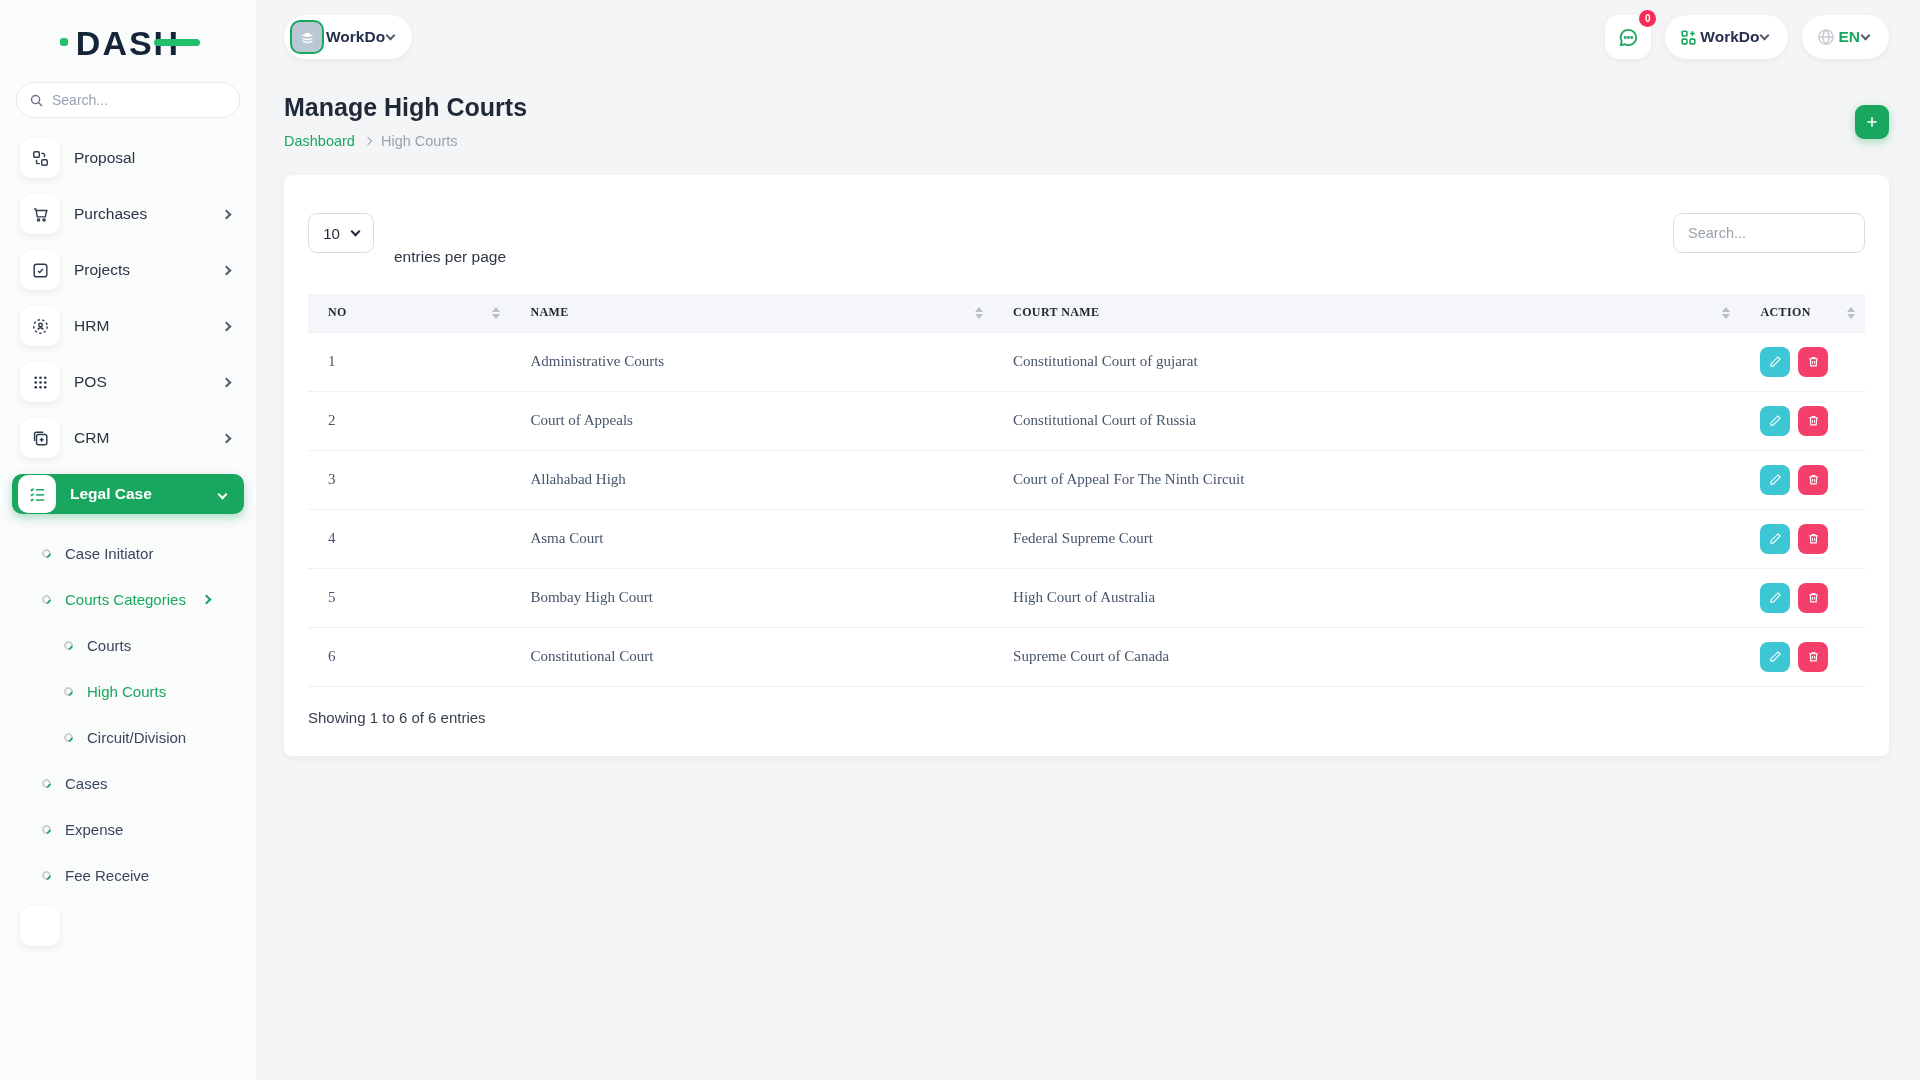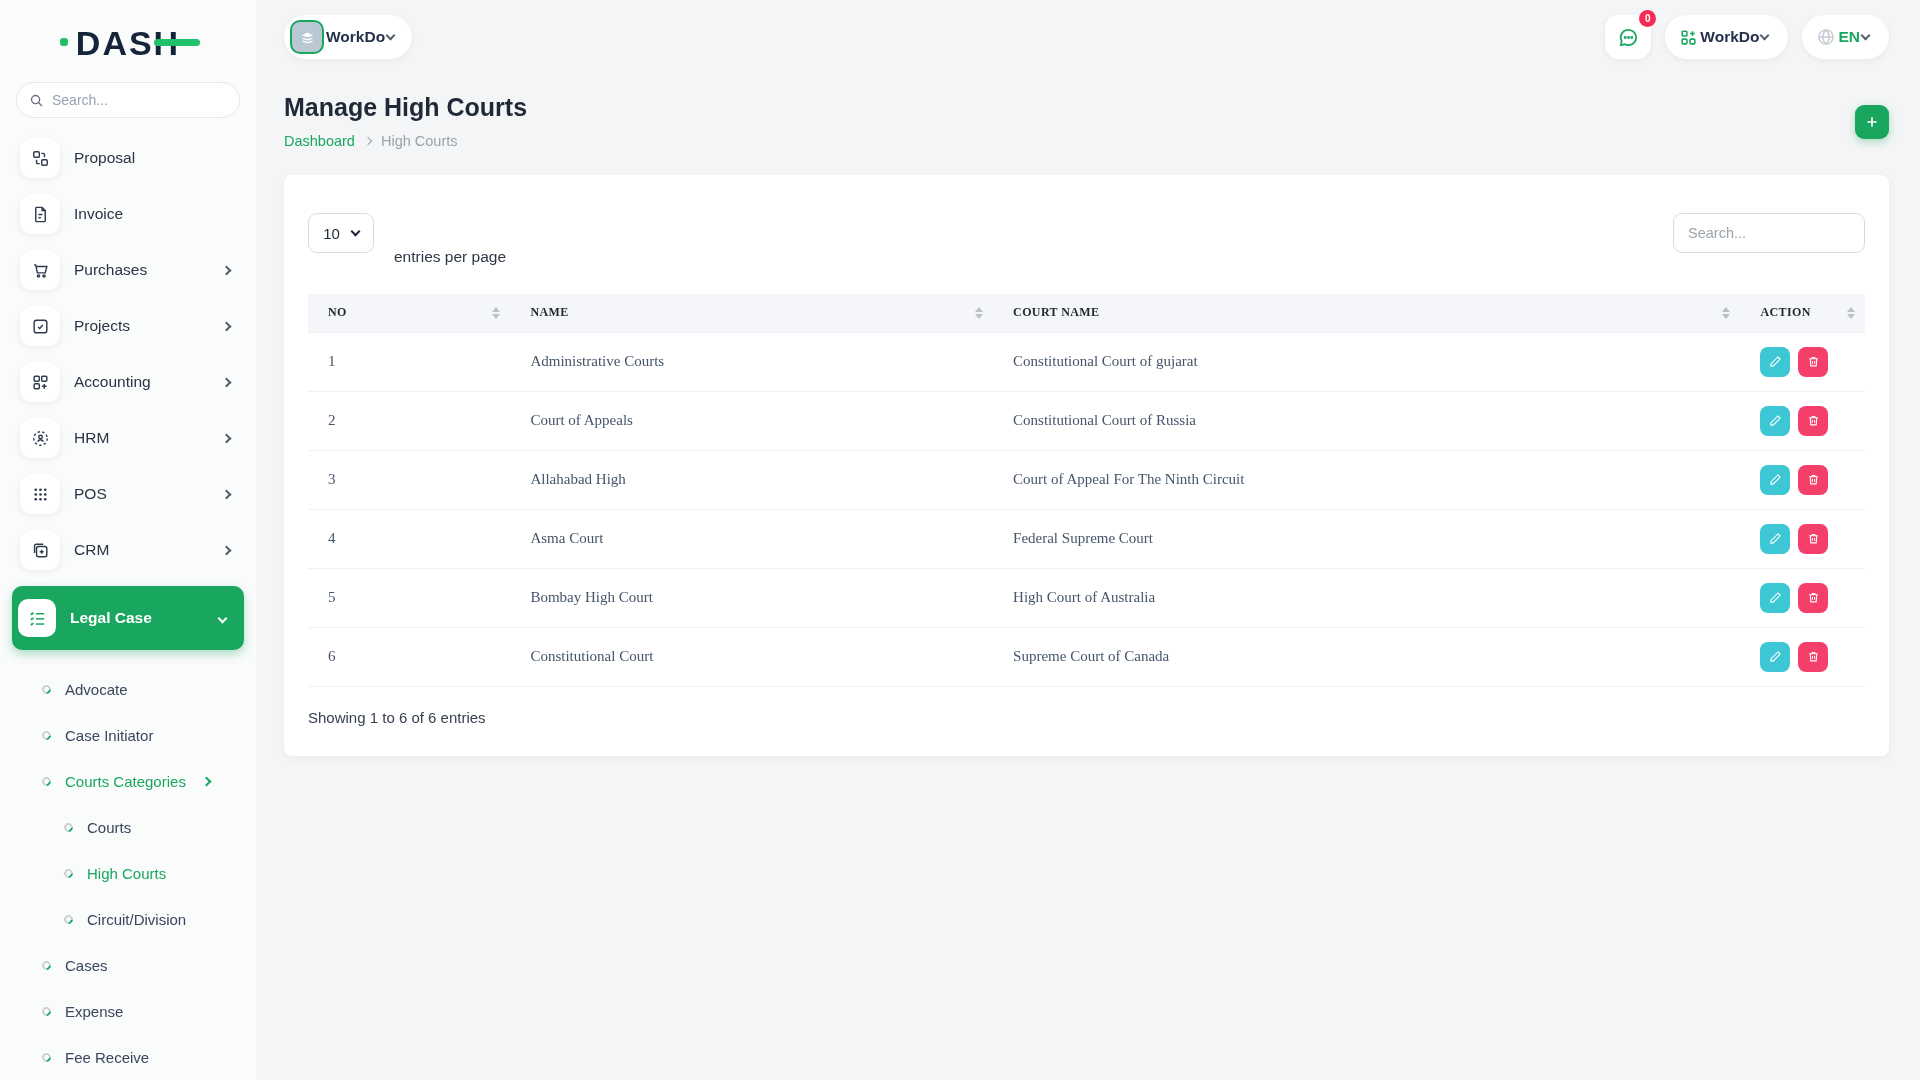--- a/index.html
+++ b/index.html
@@ -16,21 +16,21 @@
   .side-search input { border:none; outline:none; font-size:14px; color:#475467; width:150px; background:transparent; font-family:inherit; }
   .side-search input::placeholder { color:#98a2b3; }
   .nav { padding:0 12px; }
   .nav-item { display:flex; align-items:center; gap:14px; height:40px; margin-bottom:16px; padding:0 8px; cursor:pointer; color:#2b3445; }
   .icon-tile { width:40px; height:40px; min-width:40px; background:#fff; border-radius:12px; box-shadow:0 2px 6px rgba(30,41,59,.07); display:flex; align-items:center; justify-content:center; color:#2e3a4e; }
   .nav-label { font-size:15.5px; font-weight:500; flex:1; }
   .chev { width:7px; height:7px; border-right:2px solid #555f6e; border-bottom:2px solid #555f6e; transform:rotate(-45deg); margin-right:6px; }
   .chev.down { transform:rotate(45deg); }
   .chev.white { border-color:#fff; }
   .chev.green { border-color:#19a75f; }
-  .nav-item.active { background:#19a75f; border-radius:10px; height:64px; box-shadow:0 4px 10px rgba(25,167,95,.35); padding:0 12px 0 6px; }
+  .nav-item.active { background:#19a75f; border-radius:10px; height:40px; box-shadow:0 4px 10px rgba(25,167,95,.35); padding:0 12px 0 6px; }
   .nav-item.active .nav-label { color:#fff; font-weight:700; }
   .nav-item.active .icon-tile { width:38px; height:38px; min-width:38px; border-radius:10px; color:#19a75f; box-shadow:none; }
   .sub-item { display:flex; align-items:center; gap:14px; height:46px; padding-left:30px; cursor:pointer; font-size:15px; color:#39465e; }
   .sub-item.lvl2 { padding-left:52px; }
   .sub-item .bullet { width:9px; height:9px; min-width:9px; border:2px solid #c9d0d8; border-radius:50%; border-bottom-color:#19a75f; transform:rotate(-45deg); }
   .sub-item.green { color:#19a75f; }
   .sub-label { flex:1; }
 
   
   .main { position:absolute; left:256px; top:0; width:1664px; height:1080px; padding:0 31px 0 28px; }
@@ -101,58 +101,36 @@
             <rect x="3.5" y="3.5" width="7" height="7" rx="1.5"></rect>
             <rect x="13.5" y="13.5" width="7" height="7" rx="1.5"></rect>
             <path d="M17 10.5V7a1.5 1.5 0 0 0-1.5-1.5H13m-6 8V17a1.5 1.5 0 0 0 1.5 1.5H11"></path>
           </svg>
         </span>
       <span class="nav-label">Proposal</span>
     </div>
     <div class="nav-item">
       <span class="icon-tile">
           <svg width="19" height="19" viewBox="0 0 24 24" fill="none" stroke="currentColor" stroke-width="1.8">
-            <path d="M7 3h7l4 4v13a1 1 0 0 1-1 1H7a1 1 0 0 1-1-1V4a1 1 0 0 1 1-1z"></path>
-            <path d="M14 3v4h4"></path>
-            <path d="M9.5 12h5M9.5 16h3"></path>
-          </svg>
-        </span>
-      <span class="nav-label">Invoice</span>
-    </div>
-    <div class="nav-item">
-      <span class="icon-tile">
-          <svg width="19" height="19" viewBox="0 0 24 24" fill="none" stroke="currentColor" stroke-width="1.8">
             <path d="M4 5h2l2 10h10l2-8H7"></path>
             <circle cx="9.5" cy="19" r="1.4"></circle>
             <circle cx="16.5" cy="19" r="1.4"></circle>
           </svg>
         </span>
       <span class="nav-label">Purchases</span>
       <span class="chev"></span>
     </div>
     <div class="nav-item">
       <span class="icon-tile">
           <svg width="19" height="19" viewBox="0 0 24 24" fill="none" stroke="currentColor" stroke-width="1.8">
             <rect x="4" y="4" width="16" height="16" rx="3"></rect>
             <path d="M9 12.5l2 2 4-4.5"></path>
           </svg>
         </span>
       <span class="nav-label">Projects</span>
-      <span class="chev"></span>
-    </div>
-    <div class="nav-item">
-      <span class="icon-tile">
-          <svg width="19" height="19" viewBox="0 0 24 24" fill="none" stroke="currentColor" stroke-width="1.8">
-            <rect x="4" y="4" width="6.5" height="6.5" rx="1.3"></rect>
-            <rect x="13.5" y="4" width="6.5" height="6.5" rx="1.3"></rect>
-            <rect x="4" y="13.5" width="6.5" height="6.5" rx="1.3"></rect>
-            <path d="M16.75 13.8v6M13.75 16.8h6"></path>
-          </svg>
-        </span>
-      <span class="nav-label">Accounting</span>
       <span class="chev"></span>
     </div>
     <div class="nav-item">
       <span class="icon-tile">
           <svg width="19" height="19" viewBox="0 0 24 24" fill="none" stroke="currentColor" stroke-width="1.8">
             <circle cx="12" cy="12" r="8.5" stroke-dasharray="3 3"></circle>
             <circle cx="12" cy="10" r="2.2"></circle>
             <path d="M8.5 16c.8-1.6 2-2.4 3.5-2.4s2.7.8 3.5 2.4"></path>
           </svg>
         </span>
@@ -197,24 +175,20 @@
             <path d="M3.5 18.5l1.3 1.3L7 17.6"></path>
             <path d="M10 19h10.5"></path>
           </svg>
         </span>
       <span class="nav-label">Legal Case</span>
       <span class="chev down white"></span>
     </div>
 
     <div class="sub-item">
       <span class="bullet"></span>
-      <span class="sub-label">Advocate</span>
-    </div>
-    <div class="sub-item">
-      <span class="bullet"></span>
       <span class="sub-label">Case Initiator</span>
     </div>
     <div class="sub-item green">
       <span class="bullet"></span>
       <span class="sub-label">Courts Categories</span>
       <span class="chev green" style="margin-right:34px;"></span>
     </div>
     <div class="sub-item lvl2">
       <span class="bullet"></span>
       <span class="sub-label">Courts</span>

